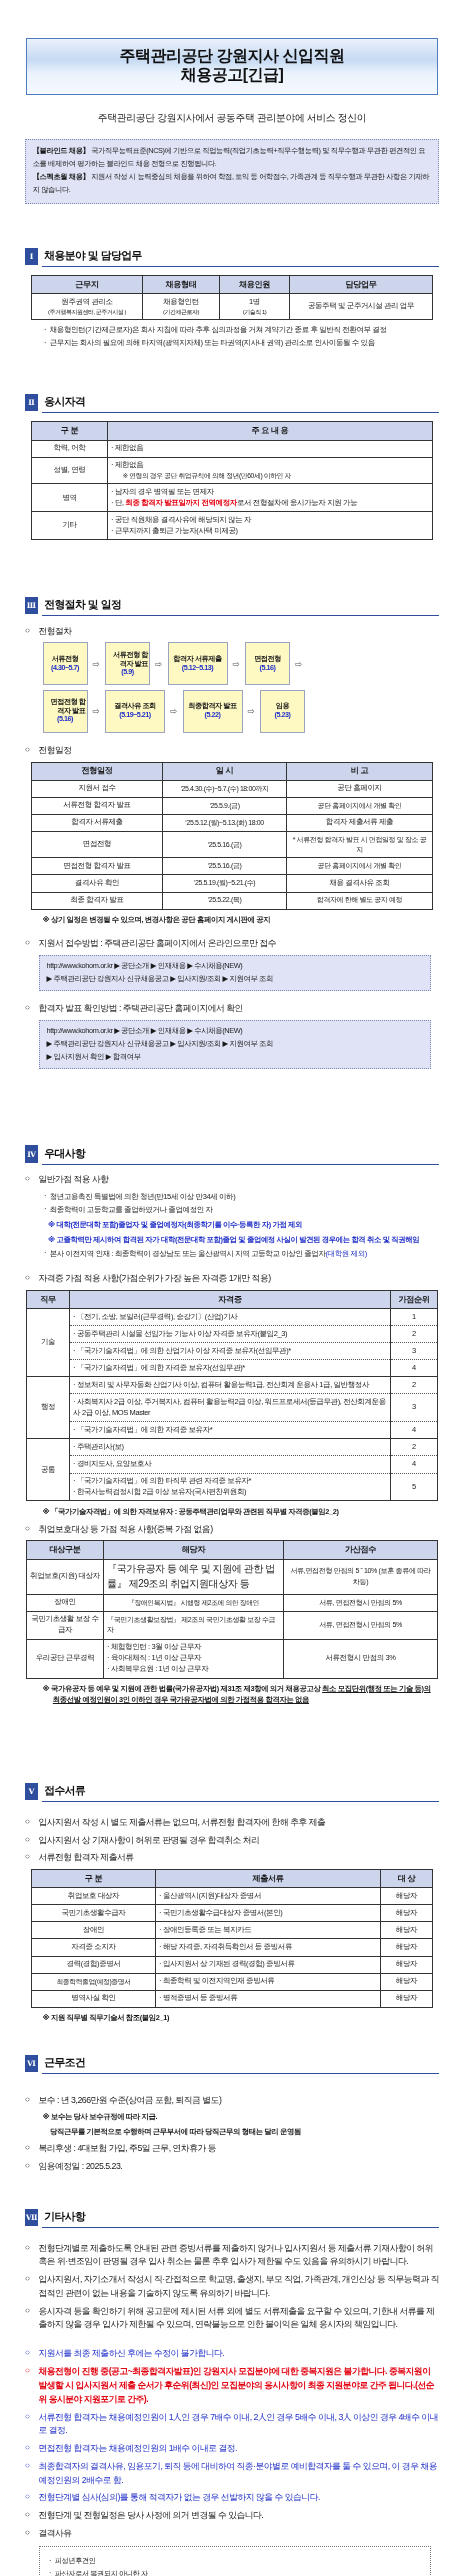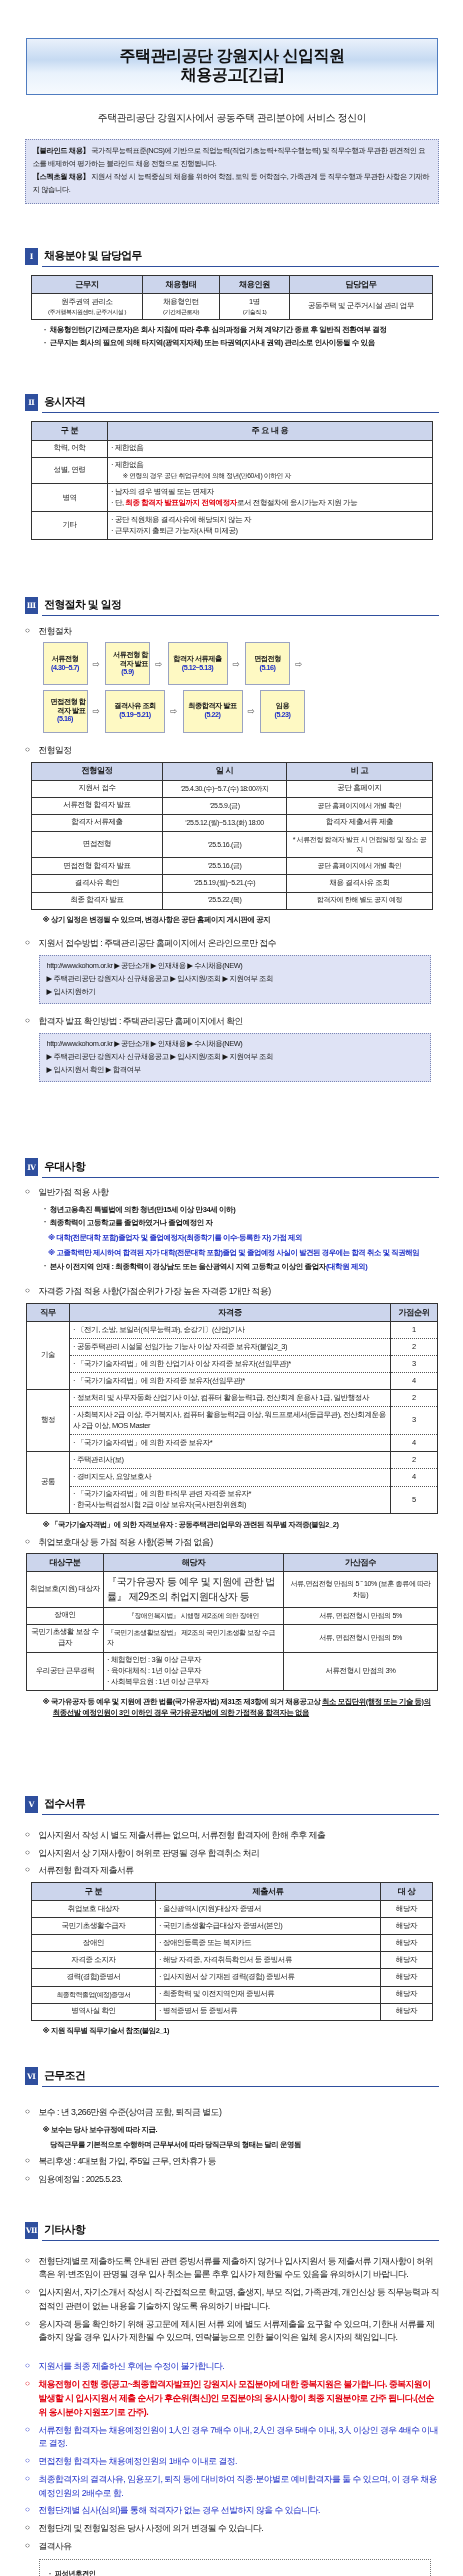--- a/index.html
+++ b/index.html
@@ -96,21 +96,21 @@
     font-size: 8.2px;
   }
   td.c { text-align: center; }
   td.l { text-align: left; }
   .sub { font-size: 6px; display: block; letter-spacing: -0.5px; }
 
   .red { color: #e3000f; font-weight: bold; }
   .blue { color: #2030c8; }
 
   
-  ul.dash { list-style: none; margin: 3.1px 0 0 0; padding: 0; font-weight: bold; }
+  ul.dash { list-style: none; margin: 3.1px 0 0 0; padding: 0; }
   ul.dash > li {
     font-size: 7.5px; line-height: 1.6; letter-spacing: -0.4px;
     padding-left: 7.2px; position: relative; margin-bottom: 1px;
   }
   ul.dash > li:before { content: "·"; position: absolute; left: 1.5px; top: -0.5px; }
   .indent { padding-left: 11.3px; }
 
   ul.circ { list-style: none; margin: 0; padding: 0; }
   ul.circ > li {
     font-size: 8.8px; line-height: 1.56; letter-spacing: -0.5px;
@@ -379,21 +379,20 @@
       <div class="note" style="margin-left:17.5px;margin-top:4.1px">※ 상기 일정은 변경될 수 있으며, 변경사항은 공단 홈페이지 게시판에 공지</div>
 
       <div class="sp-s"></div>
 
       <ul class="circ">
         <li>지원서 접수방법 : 주택관리공단 홈페이지에서 온라인으로만 접수</li>
       </ul>
       <div class="linkbox">
         <p>http://www.kohom.or.kr ▶ 공단소개 ▶ 인재채용 ▶ 수시채용(NEW)</p>
         <p>▶ 주택관리공단 강원지사 신규채용공고   ▶ 입사지원/조회 ▶ 지원여부 조회</p>
-        <p>▶ 입사지원하기</p>
       </div>
 
       <div class="sp-s"></div>
 
       <ul class="circ">
         <li>합격자 발표 확인방법 : 주택관리공단 홈페이지에서 확인</li>
       </ul>
       <div class="linkbox">
         <p>http://www.kohom.or.kr ▶ 공단소개 ▶ 인재채용 ▶ 수시채용(NEW)</p>
         <p>▶ 주택관리공단 강원지사 신규채용공고 ▶ 입사지원/조회 ▶ 지원여부 조회</p>
@@ -432,21 +431,21 @@
 
       <table class="grid" style="width:412px">
         <tbody>
             <tr>
           <th style="width:43px">직무</th>
           <th>자격증</th>
           <th style="width:47px">가점순위</th>
         </tr>
         <tr>
           <td class="c" rowspan="4">기술</td>
-          <td class="l" style="border-bottom:0.5px dotted #555">· <span>〔전기, 소방, 보일러(직무능력과), 승강기〕(산업)기사</span></td>
+          <td class="l" style="border-bottom:0.5px dotted #555">· <span>〔전기, 소방, 보일러(근무경력), 승강기〕(산업)기사</span></td>
           <td class="c" style="border-bottom:0.5px dotted #555">1</td>
         </tr>
         <tr>
           <td class="l" style="border-bottom:0.5px dotted #555;border-top:0.5px dotted #555">· <span>공동주택관리 시설물 선임가능 기능사 이상 자격증 보유자(붙임2_3)</span></td>
           <td class="c" style="border-bottom:0.5px dotted #555;border-top:0.5px dotted #555">2</td>
         </tr>
         <tr>
           <td class="l" style="border-bottom:0.5px dotted #555;border-top:0.5px dotted #555">· <span>「국가기술자격법」에 의한 산업기사 이상 자격증 보유자(선임무관)*</span></td>
           <td class="c" style="border-bottom:0.5px dotted #555;border-top:0.5px dotted #555">3</td>
         </tr>

